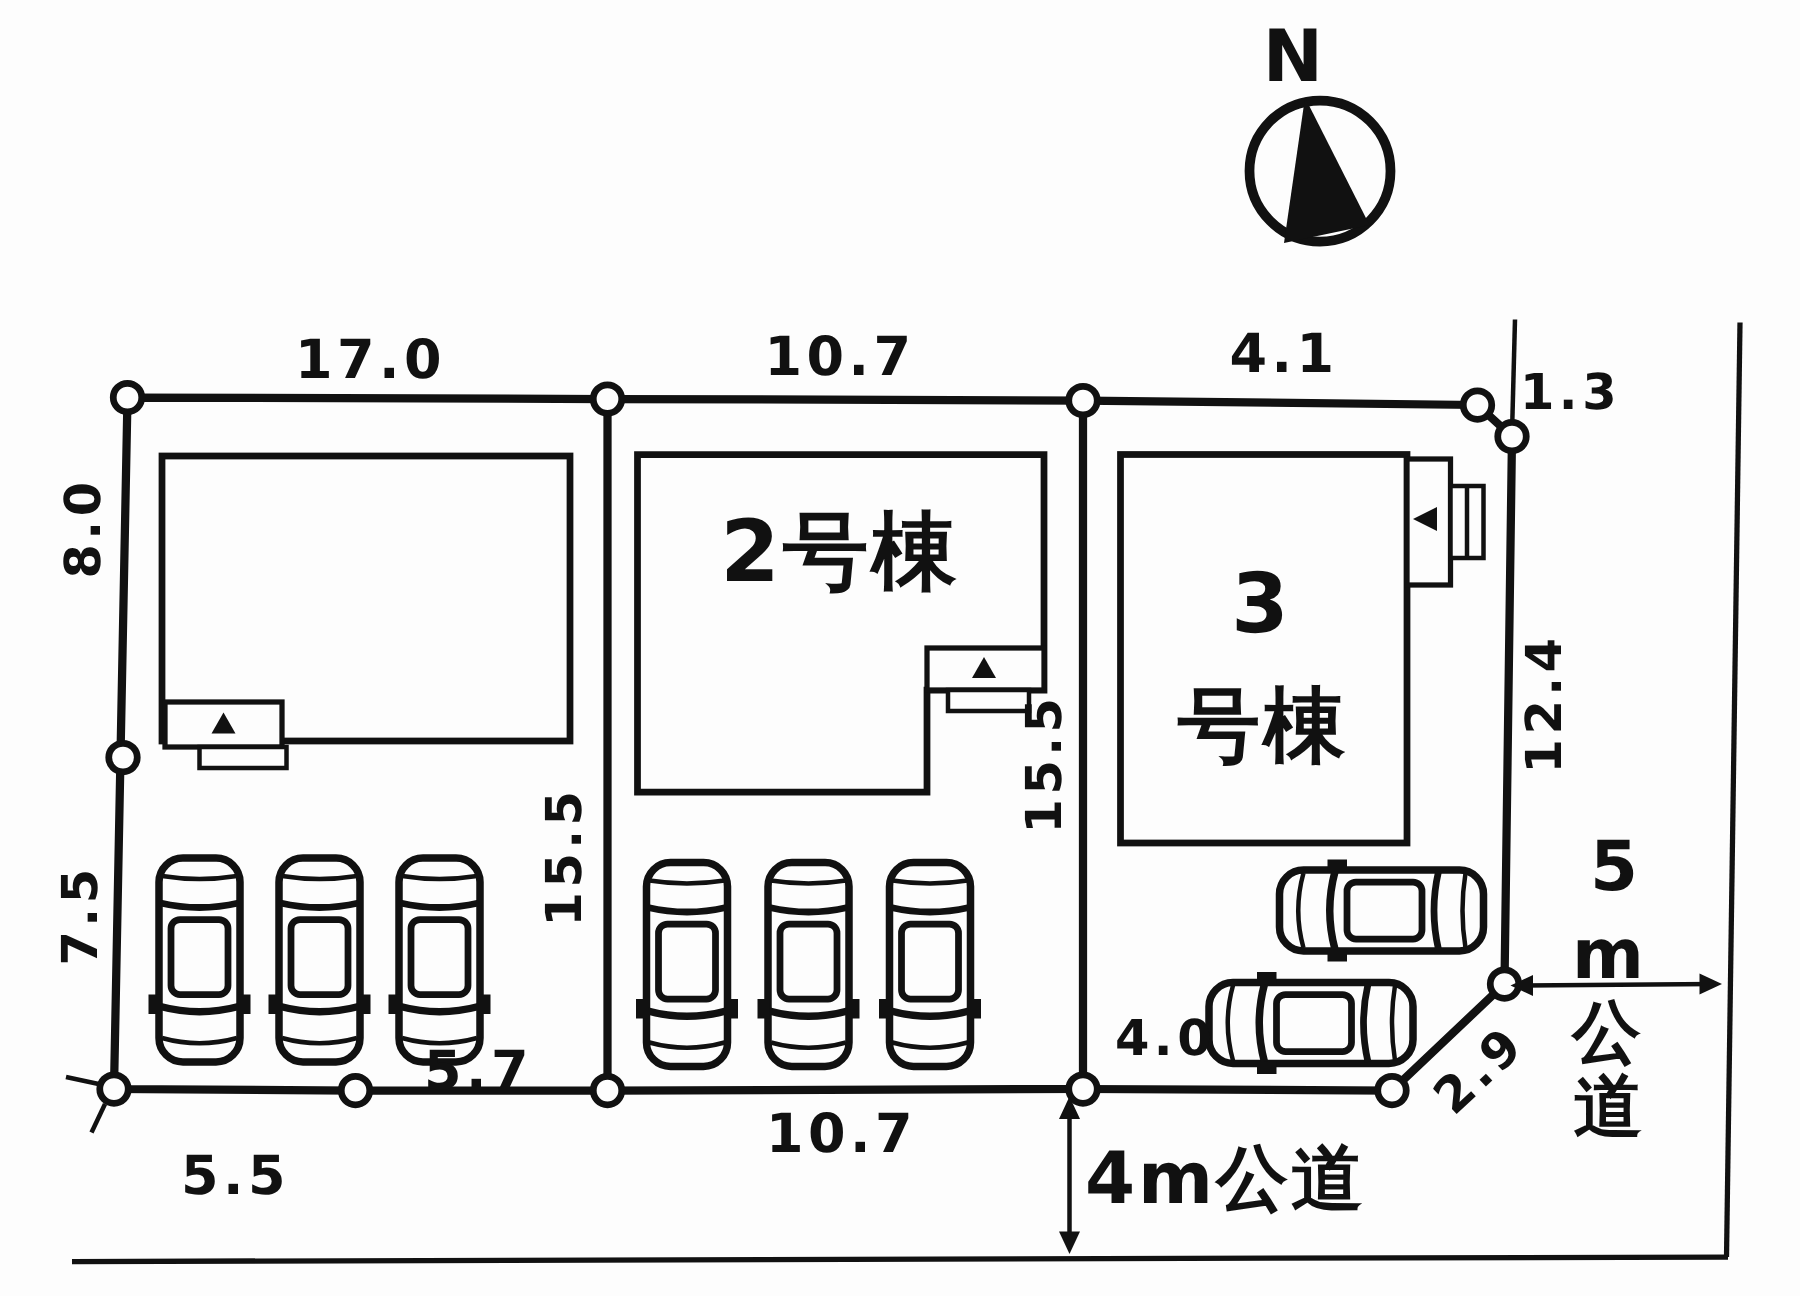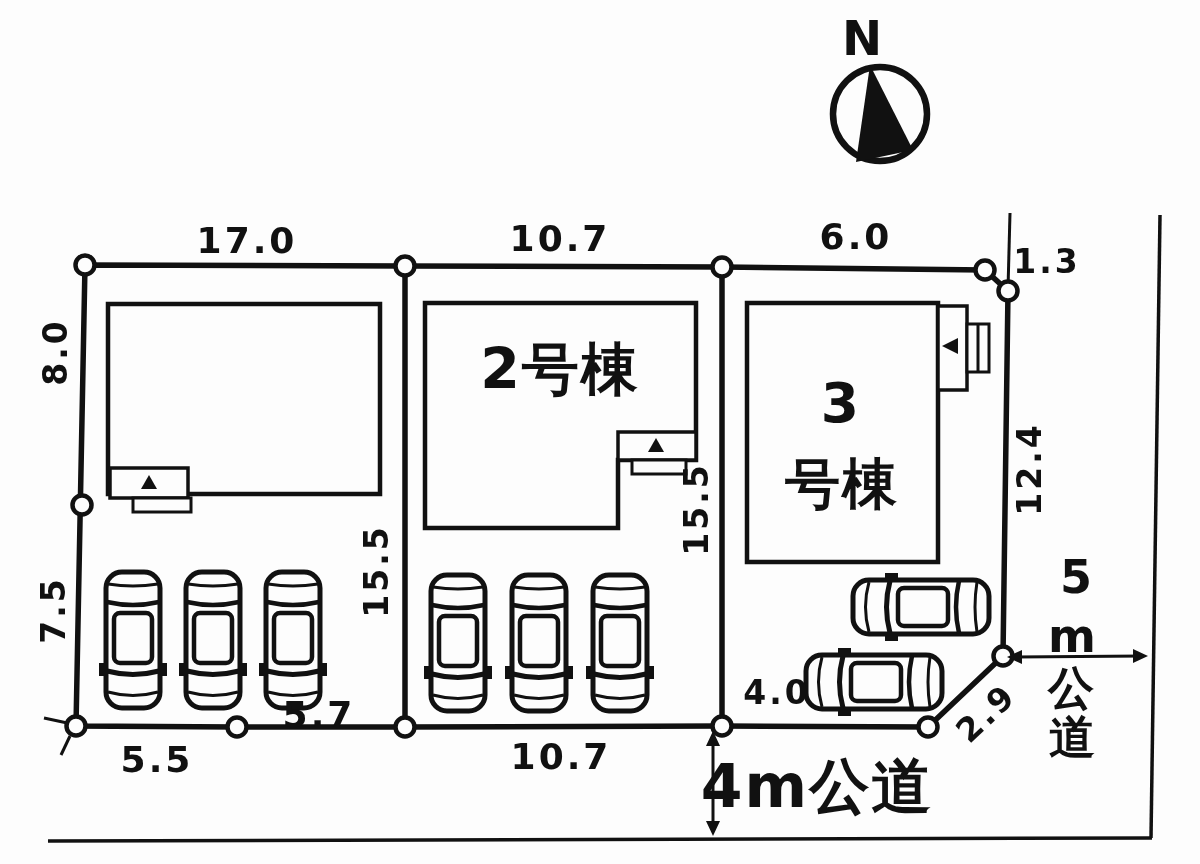--- a/index.html
+++ b/index.html
@@ -11,21 +11,21 @@
   .lbl{
     position:absolute;transform:translate(-50%,-50%);
     font-weight:bold;font-size:36px;letter-spacing:3px;line-height:1;
     white-space:nowrap;color:#111;
   }
   .lbl.sm{font-size:33px;}
   .lbl.v{transform:translate(-50%,-50%) rotate(-90deg);}
   .lbl.diag{transform:translate(-50%,-50%) rotate(-43deg);}
   .lbl.bldg{font-size:57px;letter-spacing:2px;}
   .lbl.bldg3{font-size:55px;letter-spacing:2px;}
-  .lbl.road{font-size:60px;letter-spacing:2px;}
+  .lbl.road{font-size:48px;letter-spacing:2px;}
   .lbl.vchar{font-size:46px;letter-spacing:0;}
   .lbl.north{font-size:48px;letter-spacing:0;}
 </style>
 </head>
 <body>
 
 <div class="plan">
 
   <svg width="1200" height="864" viewBox="0 0 1200 864">
     <defs>
@@ -113,28 +113,28 @@
     </g>
 
     <g>
       <circle cx="880" cy="114" r="47" fill="none" stroke="#111" stroke-width="6.5"></circle>
       <polygon points="870,65 856,162 913,150" fill="#111"></polygon>
     </g>
   </svg>
 
   <div class="lbl" style="left:247px;top:241px;">17.0</div>
   <div class="lbl" style="left:560px;top:239px;">10.7</div>
-  <div class="lbl" style="left:856px;top:237px;">6.0</div>
+  <div class="lbl" style="left:856px;top:237px;">4.1</div>
   <div class="lbl sm" style="left:1047px;top:261px;">1.3</div>
   <div class="lbl v sm" style="left:55px;top:352px;">8.0</div>
   <div class="lbl v sm" style="left:53px;top:610px;">7.5</div>
   <div class="lbl v sm" style="left:376px;top:571px;">15.5</div>
   <div class="lbl v sm" style="left:696px;top:509px;">15.5</div>
   <div class="lbl v sm" style="left:1029px;top:469px;">12.4</div>
-  <div class="lbl" style="left:157px;top:760px;">5.5</div>
+  <div class="lbl" style="left:157px;top:785px;">5.5</div>
   <div class="lbl" style="left:319px;top:715px;">5.7</div>
   <div class="lbl" style="left:561px;top:757px;">10.7</div>
   <div class="lbl sm" style="left:777px;top:692px;">4.0</div>
   <div class="lbl diag sm" style="left:986px;top:713px;">2.9</div>
 
   <div class="lbl bldg" style="left:560px;top:369px;">2号棟</div>
   <div class="lbl bldg3" style="left:841px;top:403px;">3</div>
   <div class="lbl bldg3" style="left:842px;top:472px;margin-top:12px;">号棟</div>
 
   <div class="lbl road" style="left:817px;top:786px;">4m公道</div>

